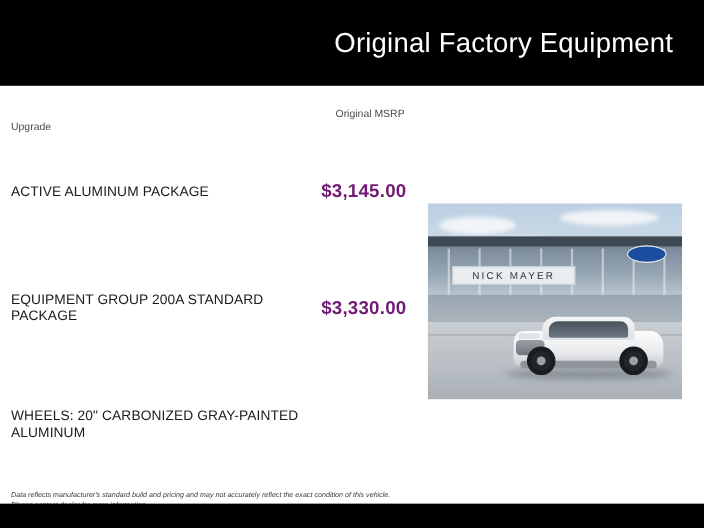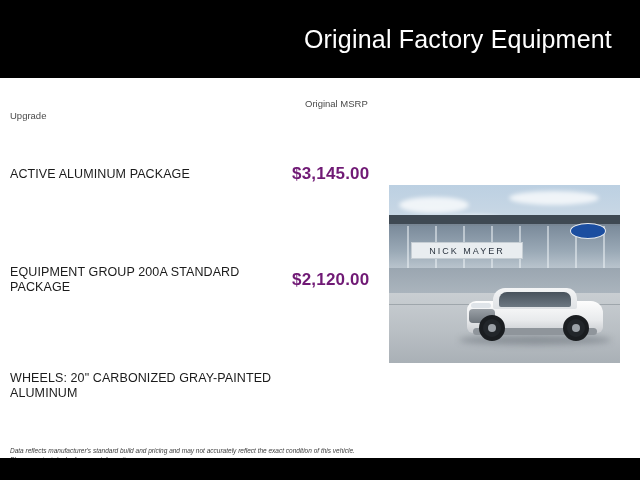--- a/index.html
+++ b/index.html
@@ -285,21 +285,21 @@
 
     <div class="rows">
 
       <div class="row row-0">
         <div class="row-label">ACTIVE ALUMINUM PACKAGE</div>
         <div class="row-price">$3,145.00</div>
       </div>
 
       <div class="row row-1">
         <div class="row-label">EQUIPMENT GROUP 200A STANDARD PACKAGE</div>
-        <div class="row-price">$2,120.00</div>
+        <div class="row-price">$3,330.00</div>
       </div>
 
       <div class="row row-2">
         <div class="row-label">WHEELS: 20" CARBONIZED GRAY-PAINTED ALUMINUM</div>
       </div>
 
     </div>
 
     <div class="disclaimer">
       <div>Data reflects manufacturer's standard build and pricing and may not accurately reflect the exact condition of this vehicle.</div>

